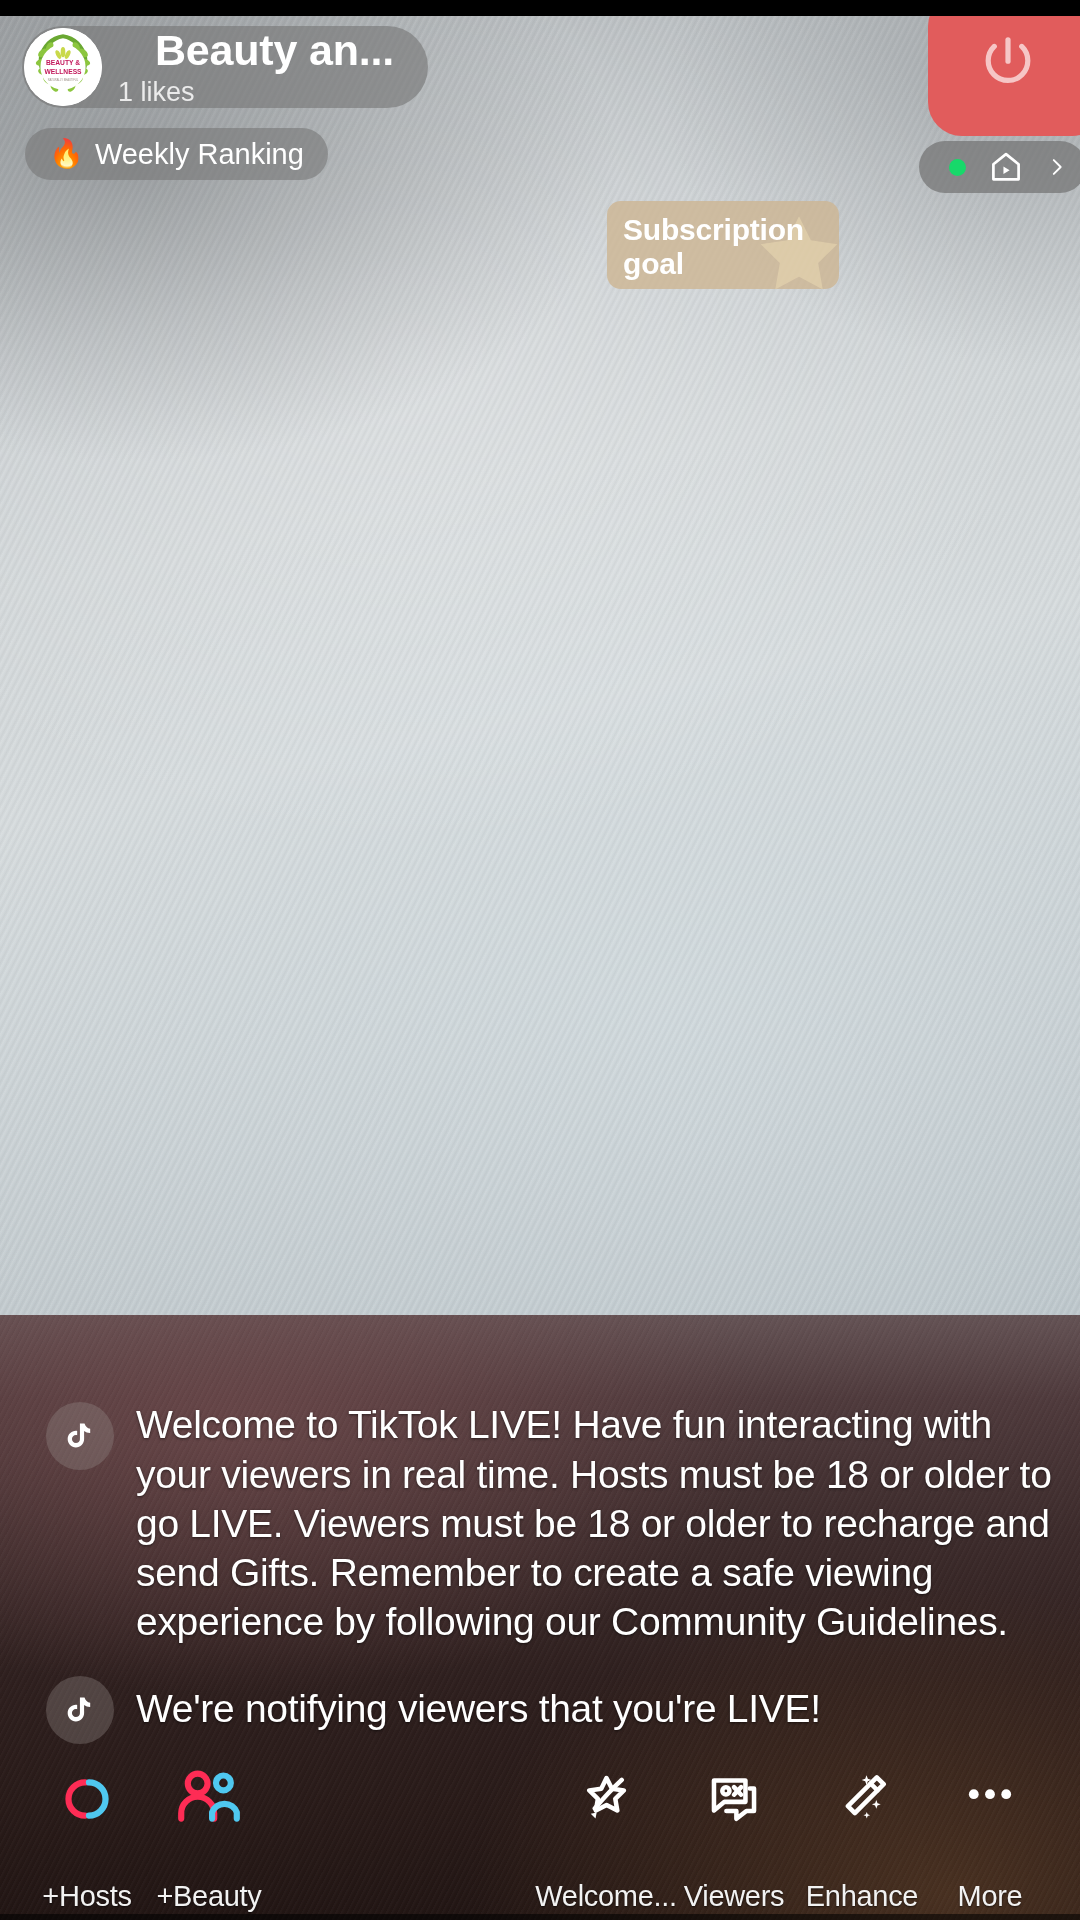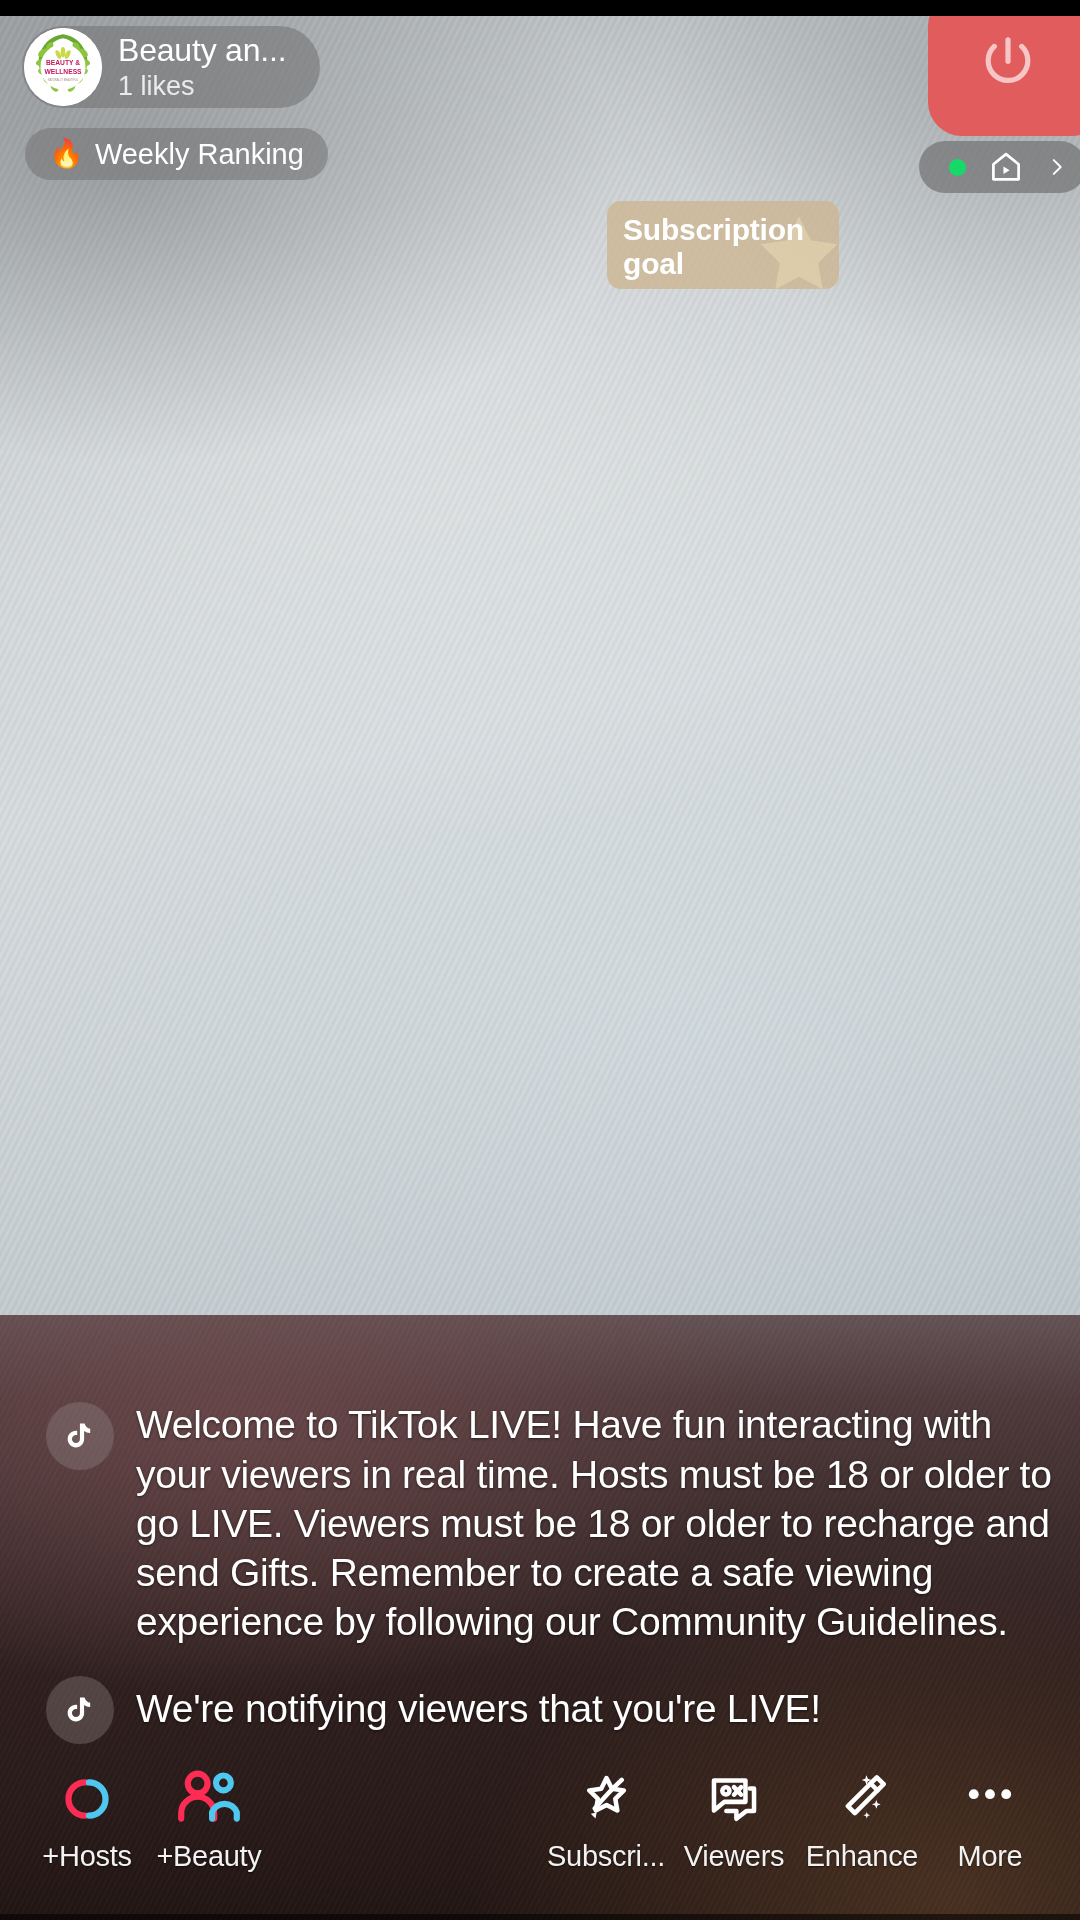--- a/index.html
+++ b/index.html
@@ -76,22 +76,22 @@
   .avatar-wrap {
     width:78px; height:78px; margin-left:2px;
     border-radius:50%;
     overflow:hidden; flex:none;
     position:relative;
     background:#fff;
   }
   .avatar-wrap svg { display:block; width:78px; height:78px; }
   .host-meta { margin-left:16px; line-height:1; }
   .host-name {
-    color:#fff; font-size:32px; font-weight:400;
-    letter-spacing:-0.2px; white-space:nowrap;
+    color:#fff; font-size:43px; font-weight:700;
+    letter-spacing:-0.2px; white-space:nowrap;margin-left:37px;
   }
   .host-likes {
     color:#ebebeb; font-size:27px; font-weight:400;
     margin-top:7px; white-space:nowrap;
   }
 
   
   .rank-pill {
     position:absolute; top:128px; left:25px;
     display:flex; align-items:center; gap:11px;
@@ -206,21 +206,21 @@
   
   .toolbar {
     position:absolute; left:0; bottom:0;
     width:1080px; height:176px;
     display:flex; align-items:flex-start;
     padding:18px 26px 0 26px;
     z-index:30;
   }
   .tool {
     display:flex; flex-direction:column; align-items:center;
-    width:122px; flex:none;
+    width:122px; flex:none;gap:40px;
   }
   .tool .ticon { height:74px; display:flex; align-items:center; justify-content:center; }
   .tool .ticon svg { display:block; }
   .tool .tlabel {
     margin-top:4px;
     color:#f2f2f2; font-size:29px; font-weight:500;
     white-space:nowrap; letter-spacing:-0.3px;
     text-shadow:0 1px 2px rgba(0,0,0,0.6);
   }
   .tool-spacer { flex:1 1 auto; }
@@ -368,21 +368,21 @@
 
     <div class="tool right-group">
       <span class="ticon">
         <svg width="62" height="62" viewBox="0 0 26 26" fill="none" stroke="#ffffff" stroke-width="1.9" stroke-linecap="round" stroke-linejoin="round">
           <path d="M13.2 4.2 l2.3 4.5 l5.0 0.7 l-3.6 3.5 l0.85 4.95 l-4.5 -2.35 l-4.5 2.35
                    l0.85 -4.95 l-3.6 -3.5 l5.0 -0.7 Z"></path>
           <path d="M19.6 5.0 C17.0 7.4 12.0 12.6 8.3 17.0"></path>
           <path d="M6.6 19.2 l2.5 -0.5 l-0.5 2.5 Z" fill="#ffffff" stroke="none"></path>
         </svg>
       </span>
-      <span class="tlabel">Subscri...</span>
+      <span class="tlabel">Welcome...</span>
     </div>
 
     <div class="tool right-group">
       <span class="ticon">
         <svg width="62" height="62" viewBox="0 0 26 26" fill="none" stroke="#ffffff" stroke-width="1.9" stroke-linecap="round" stroke-linejoin="round">
           <path d="M4.6 5.2 h13.2 v9.0 h-8.8 l-4.4 3.6 v-3.6 h0 Z"></path>
           <circle cx="9.6" cy="9.6" r="1.5"></circle>
           <path d="M13.0 8.0 l3.0 3.2 M16.0 8.0 l-3.0 3.2"></path>
           <path d="M19.6 8.6 h1.8 v9.4 h-3.2 l-4.2 3.3 v-3.3 h-4.2"></path>
         </svg>

